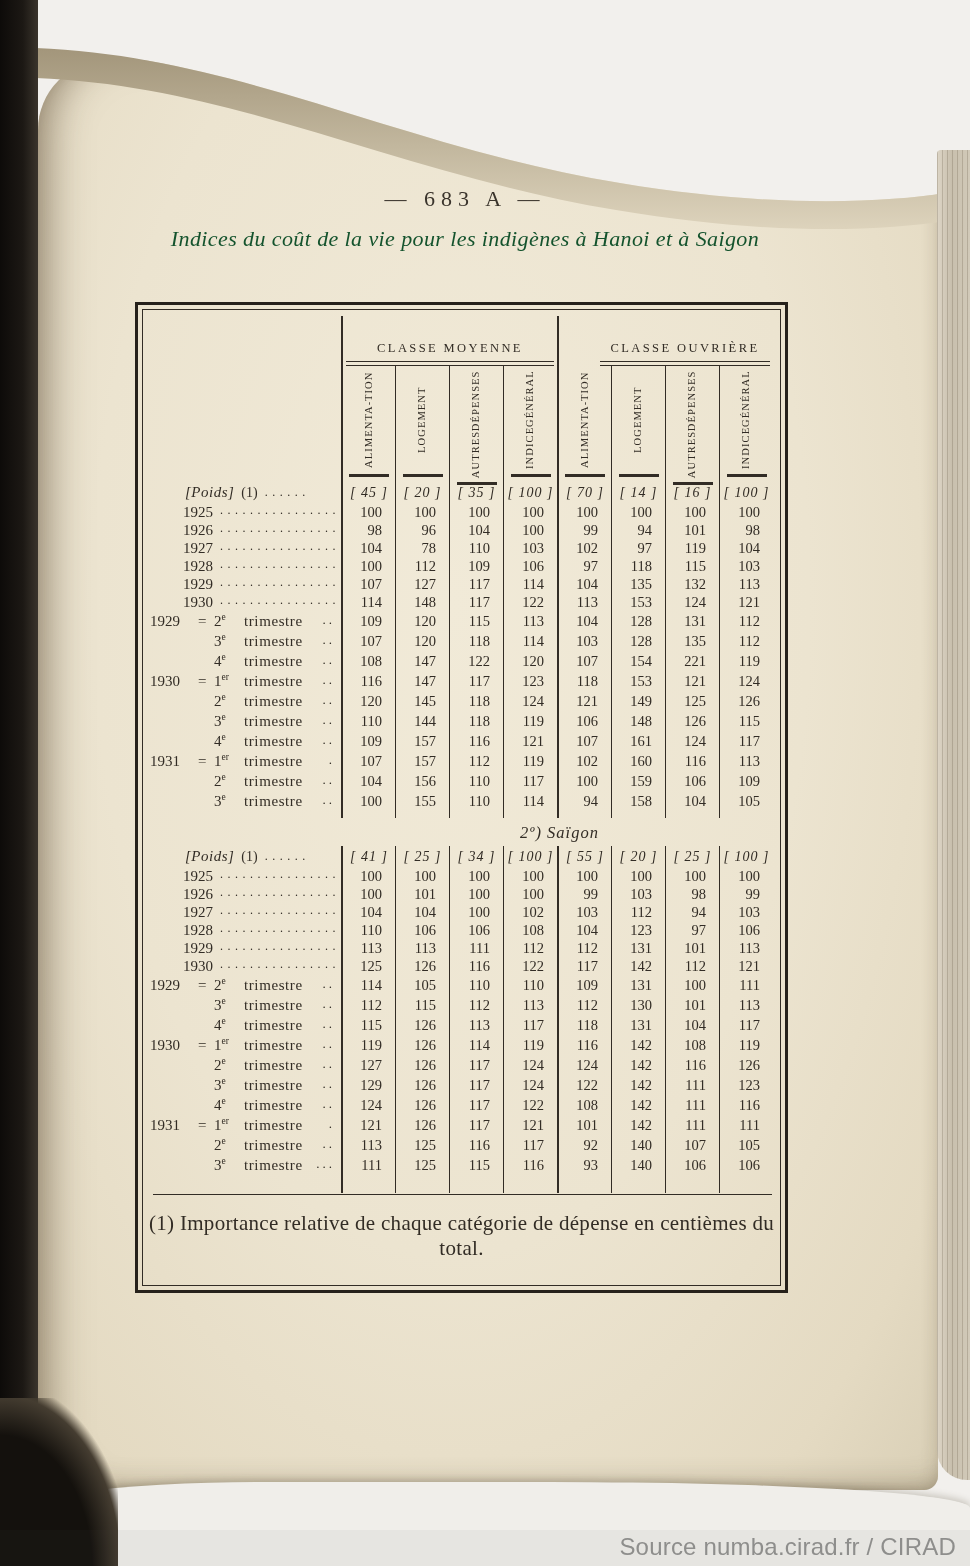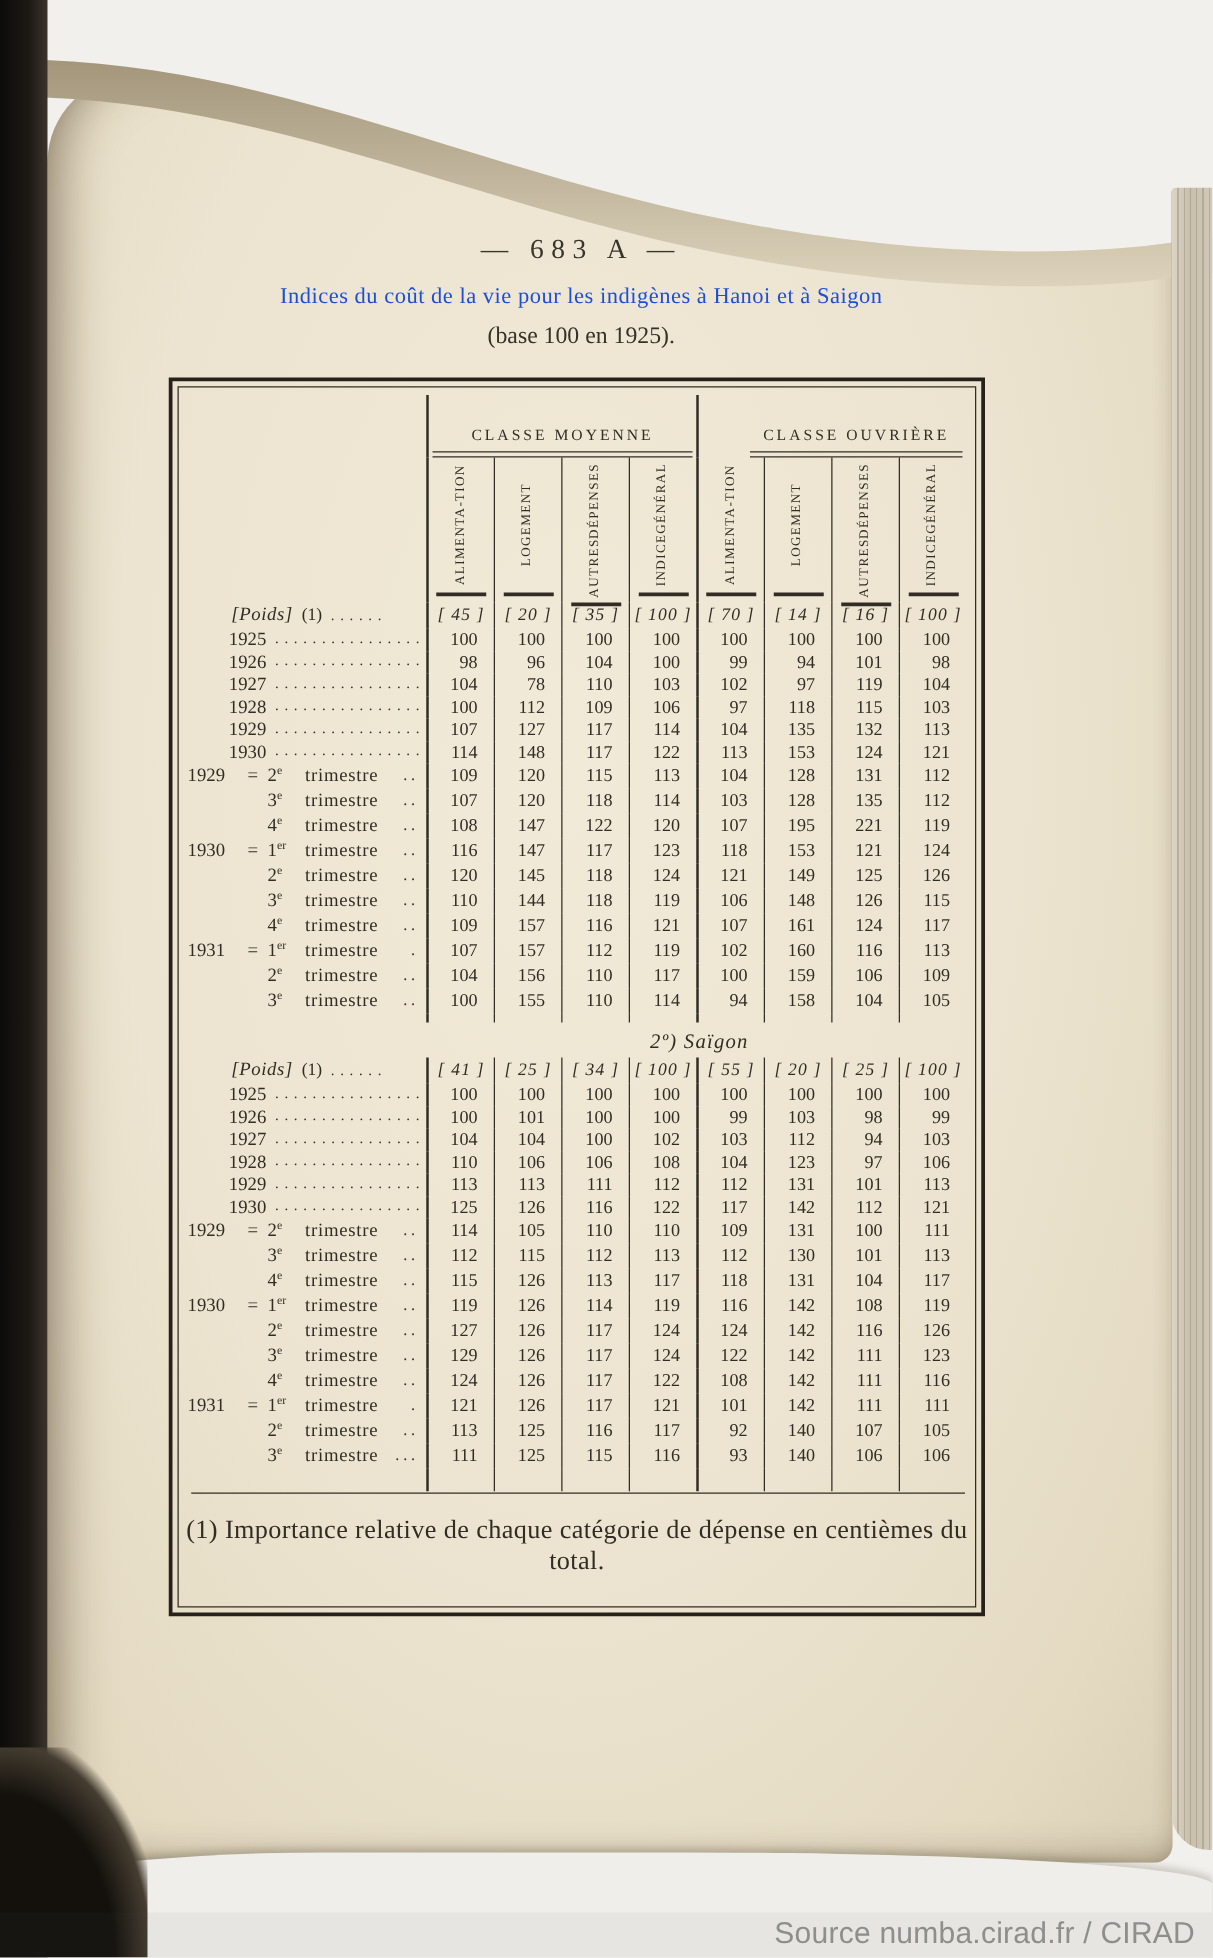--- a/index.html
+++ b/index.html
@@ -33,21 +33,21 @@
     background:rgba(90,88,84,.06);}
   .source-text{position:absolute;right:14px;bottom:5px;
     font-family:"Liberation Sans","DejaVu Sans",sans-serif;
     font-size:24px;color:#8e8e8c;letter-spacing:.2px;}
 
   
   .ink{color:#322c25;}
   .page-number{position:absolute;left:90px;width:750px;top:186px;text-align:center;
     font-size:22px;letter-spacing:6px;color:#3a342c;}
   .title1{position:absolute;left:90px;width:750px;top:226px;text-align:center;
-    font-size:18px;color:#1d4ed8;letter-spacing:.4px;}
+    font-size:22px;font-style:italic;color:#14532d;letter-spacing:.4px;}
   .title2{position:absolute;left:90px;width:750px;top:258px;text-align:center;
     font-size:19px;color:#37312a;}
 
   
   .doc-table{position:absolute;left:135px;top:302px;width:653px;height:991px;
     box-sizing:border-box;border:3.5px solid #26211b;padding:4px;}
   .t-inner{box-sizing:border-box;border:1px solid #322c25;width:100%;height:100%;
     padding:6px 2px 0 2px;color:#322c25;}
   .grid{display:grid;grid-template-columns:196px repeat(8,54px);}
 
@@ -116,21 +116,20 @@
     <path d="M0,0 H970 V190 L946,193 C880,203 770,208 620,183 C400,147 240,56 36,48 L0,46 Z" fill="#f2f0ed"></path>
     <path d="M0,46 L36,48 C240,56 400,147 620,183 C770,208 880,203 946,193 L970,190 V218 L946,221 C880,231 770,236 616,210 C398,174 238,86 36,78 L0,76 Z" fill="url(#tan)"></path>
   </svg>
   <div class="right-stack"></div>
   <div class="bottom-cover"></div>
   <div class="binding"></div>
   <div class="binding-wedge"></div>
 
   <div class="page-number ink">—  683 A  —</div>
   <div class="title1">Indices du coût de la vie pour les indigènes à Hanoi et à Saigon</div>
-  <div class="title2">(base 100 en 1925).</div>
 
   <div class="doc-table">
     <div class="t-inner">
       <div class="grid thead" id="thead">
         <div class="corner"></div>
       <div class="ghead" style="grid-column: 2 / span 4;">
             <div class="glabel">CLASSE  MOYENNE</div>
             <div class="grule"></div>
           </div>
           <div class="chead thick" style="grid-column: 2;">
@@ -332,21 +331,21 @@
               <span class="qeq"></span>
               <span class="qord"><span>4</span><sup>e</sup></span>
               <span class="qword">trimestre</span>
               <span class="qdots">..</span>
             </div>
             <div class="val thick">108</div>
             <div class="val">147</div>
             <div class="val">122</div>
             <div class="val">120</div>
             <div class="val thick">107</div>
-            <div class="val">195</div>
+            <div class="val">154</div>
             <div class="val">221</div>
             <div class="val">119</div>
           </div>
           <div class="grid row r-q">
             <div class="lbl q">
               <span class="qyr">1930</span>
               <span class="qeq">=</span>
               <span class="qord"><span>1</span><sup>er</sup></span>
               <span class="qword">trimestre</span>
               <span class="qdots">..</span>

